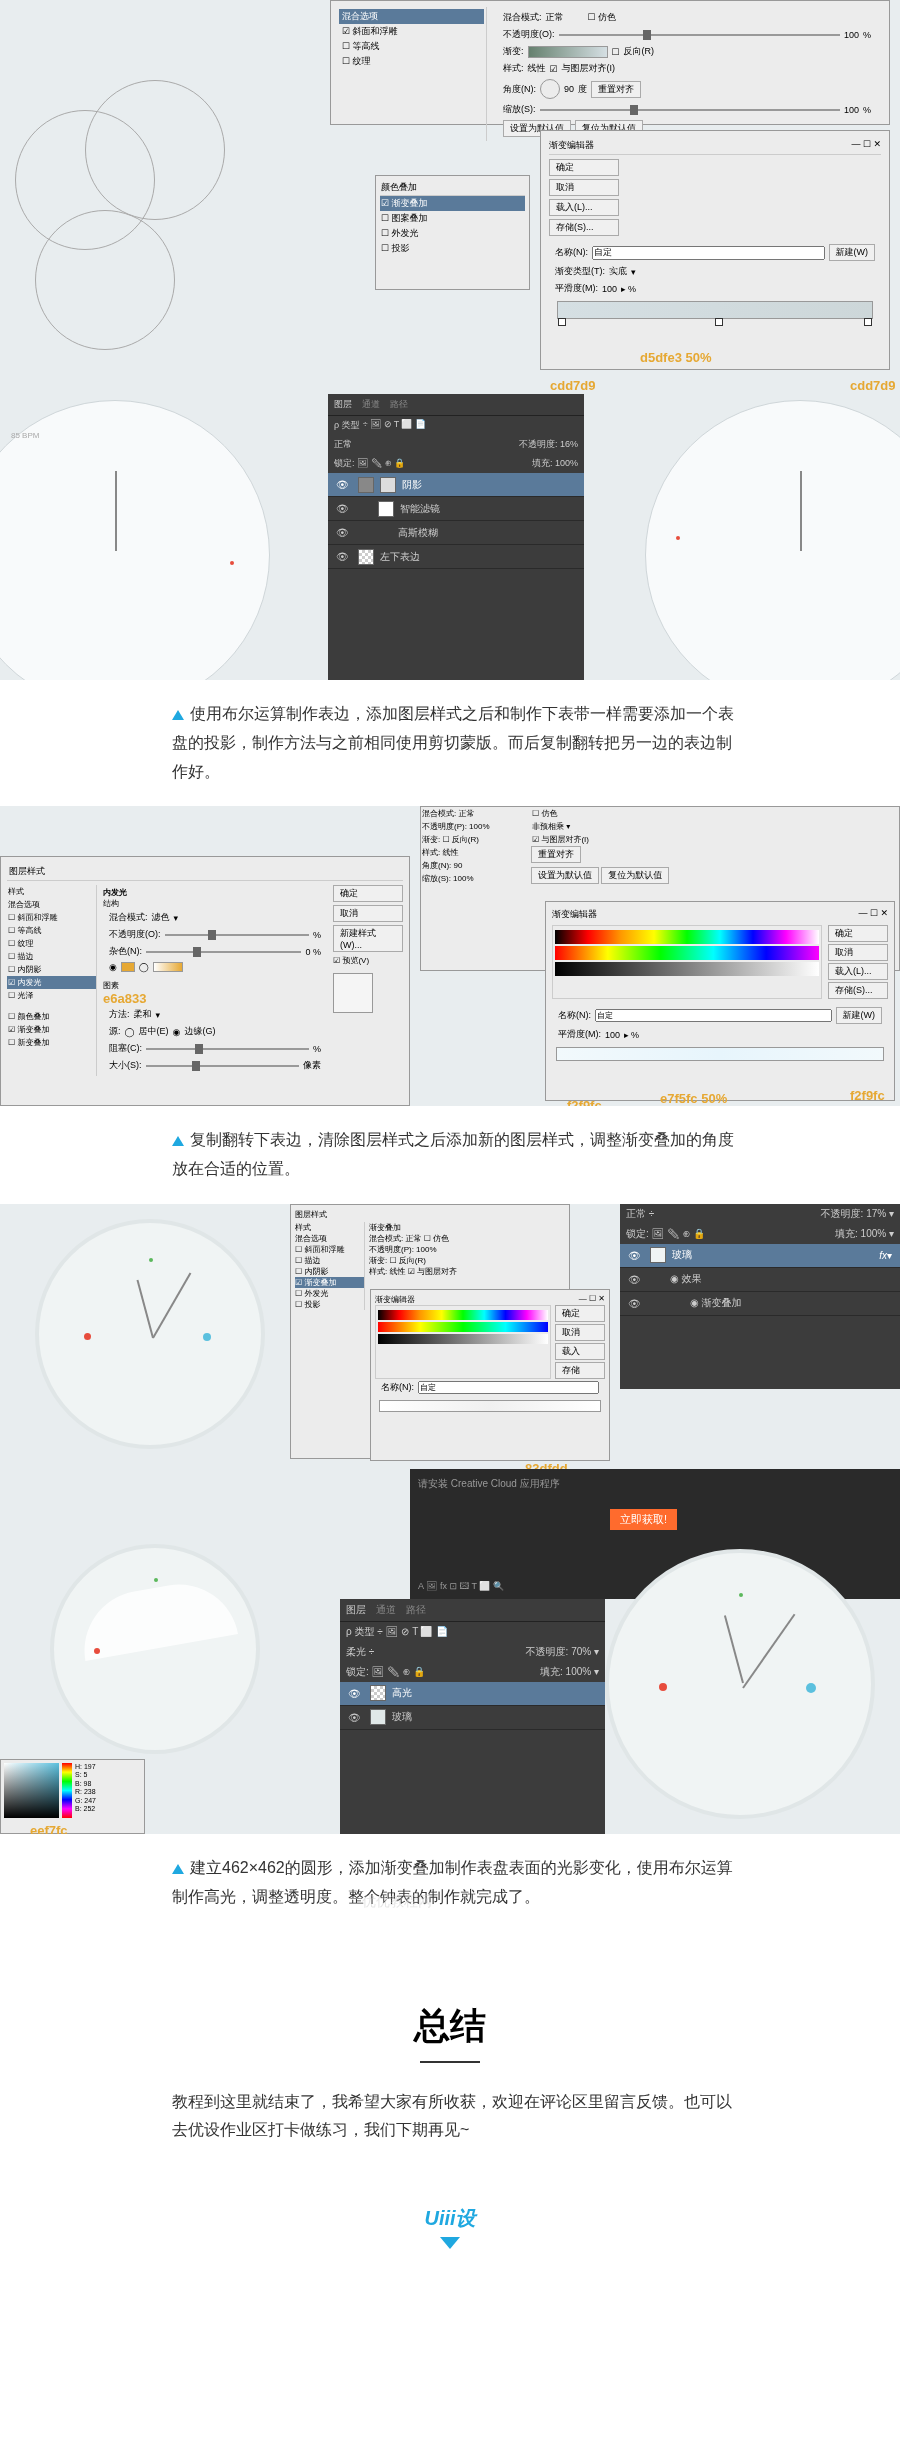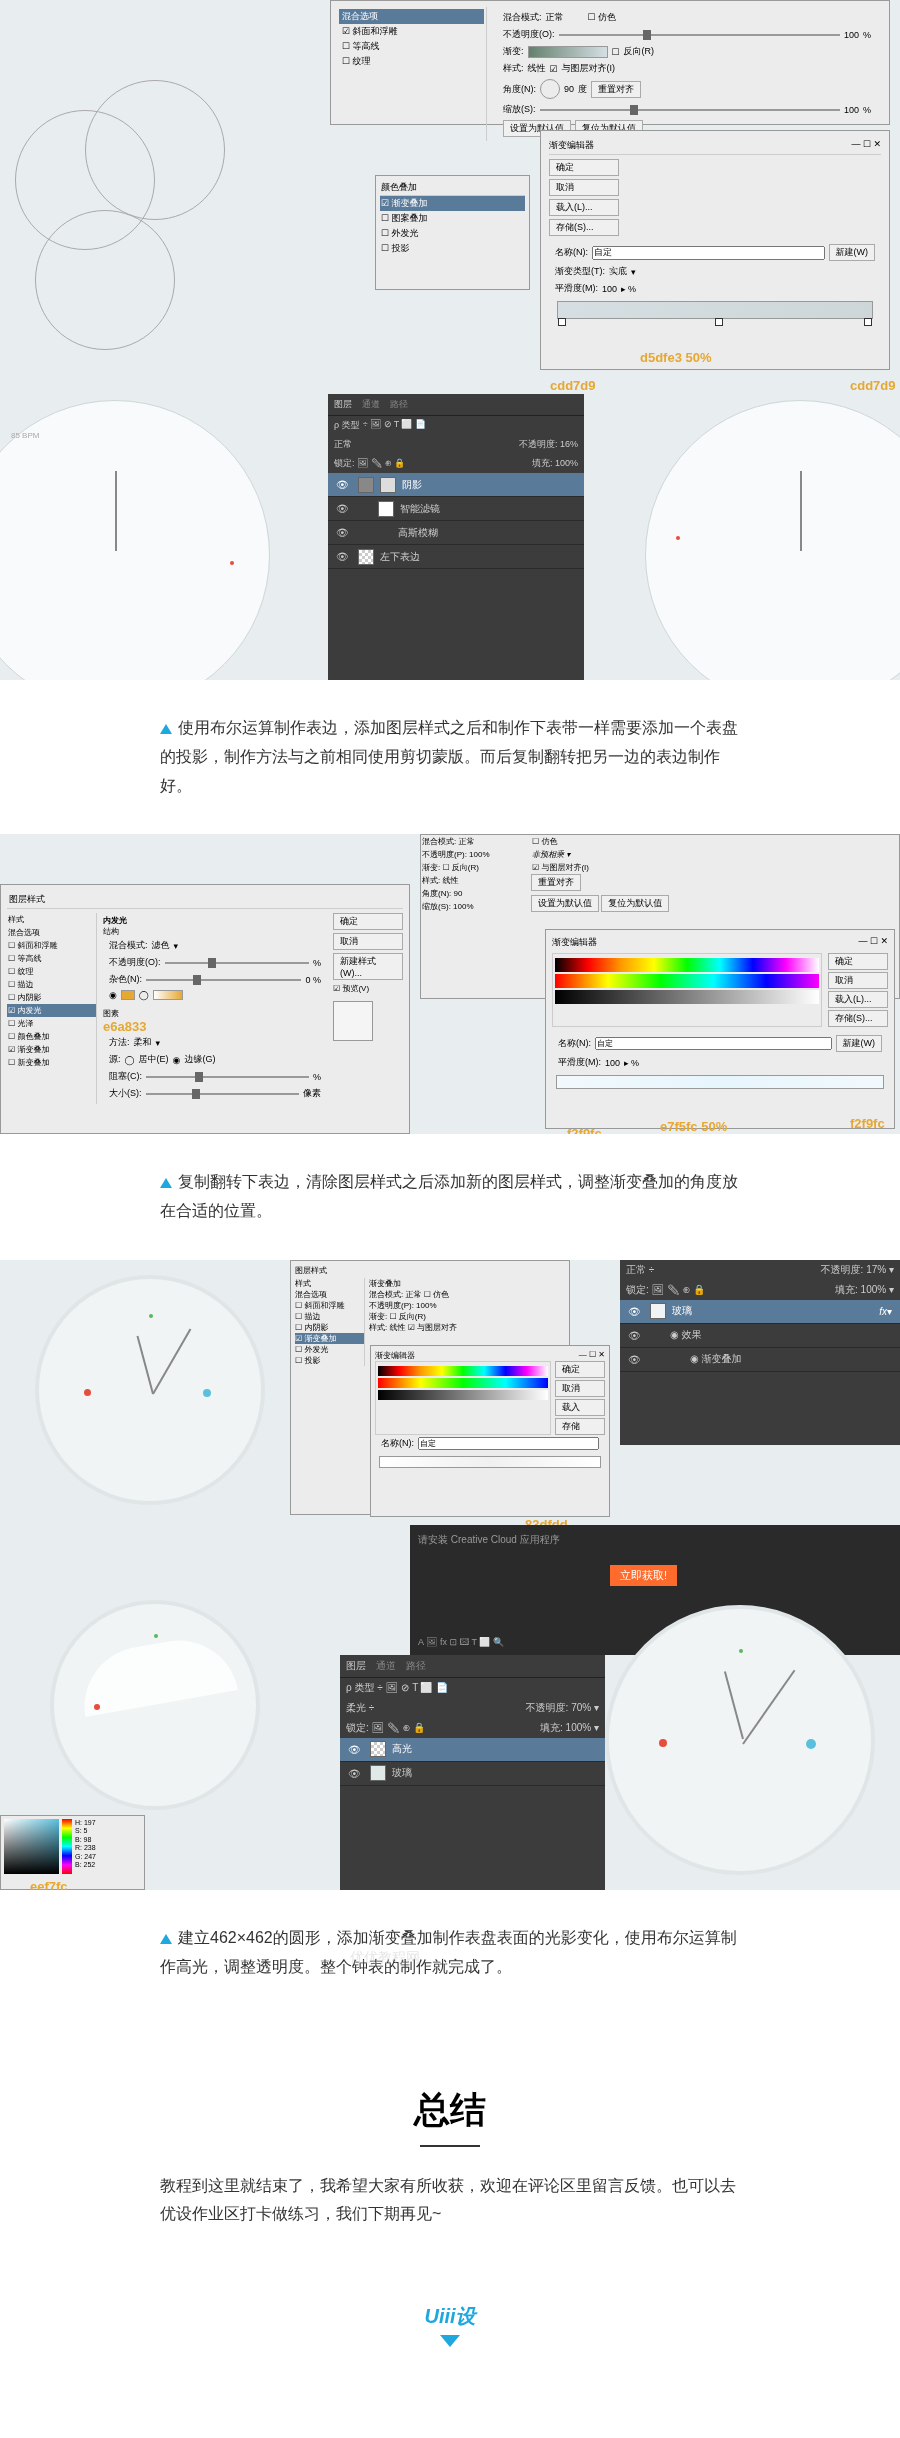--- a/index.html
+++ b/index.html
@@ -1,19 +1,19 @@
 <!DOCTYPE html>
 <html><head>
   <meta charset="utf-8">
   <style>
     * { margin: 0; padding: 0; box-sizing: border-box; }
     body { font-family: "Microsoft YaHei", sans-serif; width: 900px; background: #fff; }
     .section { width: 100%; }
     .img-block { background: #e8edef; position: relative; overflow: hidden; }
-    .text-block { padding: 34px 160px; color: #333; font-size: 16px; line-height: 1.8; background: #fff; }
+    .text-block { padding: 20px 160px; color: #333; font-size: 16px; line-height: 1.8; background: #fff; margin-left: 12px; }
     .triangle-marker { display: inline-block; width: 0; height: 0; border-left: 6px solid transparent; border-right: 6px solid transparent; border-bottom: 10px solid #1fa8e0; margin-right: 6px; vertical-align: middle; }
     .watch-face { position: absolute; border-radius: 50%; background: #f8fafb; border: 1px solid #cfd6d9; }
     .panel { position: absolute; background: #ececec; border: 1px solid #999; font-size: 9px; }
     .color-label { color: #e6a833; font-size: 13px; font-weight: bold; position: absolute; }
     .gradient-bar { height: 14px; margin: 2px 0; }
     .rainbow { background: linear-gradient(to right, #000, #ff0000, #ff9900, #ffff00, #00ff00, #00ffff, #0000ff, #ff00ff, #fff); }
     .gray { background: linear-gradient(to right, #000, #fff); }
     .summary-title { text-align: center; font-size: 36px; font-weight: bold; padding: 20px 0 10px; }
     .summary-underline { width: 60px; height: 2px; background: #333; margin: 0 auto 15px; position: relative; }
     .footer { text-align: center; padding: 40px 0 120px; }
@@ -174,21 +174,21 @@
       <div style="width:90px; border-right:1px solid #ccc; font-size:8px;">
         <div style="padding:1px;">样式</div>
         <div style="padding:1px;">混合选项</div>
         <div style="padding:1px;">☐ 斜面和浮雕</div>
         <div style="padding:1px;">☐ 等高线</div>
         <div style="padding:1px;">☐ 纹理</div>
         <div style="padding:1px;">☐ 描边</div>
         <div style="padding:1px;">☐ 内阴影</div>
         <div style="background:#5a7a9a; color:#fff; padding:1px;">☑ <span>内发光</span></div>
         <div style="padding:1px;">☐ 光泽</div>
-        <div style="padding:1px;">☐ 颜色叠加</div>
+        <div style="padding:1px;margin-top:8px;">☐ 颜色叠加</div>
         <div style="padding:1px;">☑ 渐变叠加</div>
         <div style="padding:1px;">☐ 新变叠加</div>
       </div>
       <div style="flex:1; padding:2px; font-size:8px;">
         <div style="font-weight:bold;">内发光</div>
         <div>结构</div>
         <div class="slider-row"><span>混合模式:</span> <span>滤色</span> ▾</div>
         <div class="slider-row"><span>不透明度(O):</span><div class="slider"></div> %</div>
         <div class="slider-row"><span>杂色(N):</span><div class="slider"></div> 0 %</div>
         <div class="slider-row">◉ <div style="width:14px;height:10px;background:#e6a833;border:1px solid #999;"></div> ◯ <div style="width:30px;height:10px;background:linear-gradient(to right,#fff,#e6a833);border:1px solid #999;"></div></div>
@@ -214,21 +214,21 @@
       <div style="width:110px;">
         <div style="padding:1px;">混合模式: 正常</div>
         <div style="padding:1px;">不透明度(P): 100%</div>
         <div style="padding:1px;">渐变: ☐ 反向(R)</div>
         <div style="padding:1px;">样式: 线性</div>
         <div style="padding:1px;">角度(N): 90</div>
         <div style="padding:1px;">缩放(S): 100%</div>
       </div>
       <div style="flex:1;">
         <div style="padding:1px;">☐ 仿色</div>
-        <div style="padding:1px;font-style:italic;">非预相乘 ▾</div>
+        <div style="padding:1px;">非预相乘 ▾</div>
         <div style="padding:1px;">☑ 与图层对齐(I)</div>
         <div class="btn-small">重置对齐</div>
         <div style="margin-top:4px;"><span class="btn-small">设置为默认值</span> <span class="btn-small">复位为默认值</span></div>
       </div>
     </div>
   </div>
   <div class="panel" style="left:545px; top:95px; width:350px; height:200px; padding:6px;">
     <div style="display:flex; justify-content:space-between;">
         <span>渐变编辑器</span>
         <span>— ☐ ✕</span>

